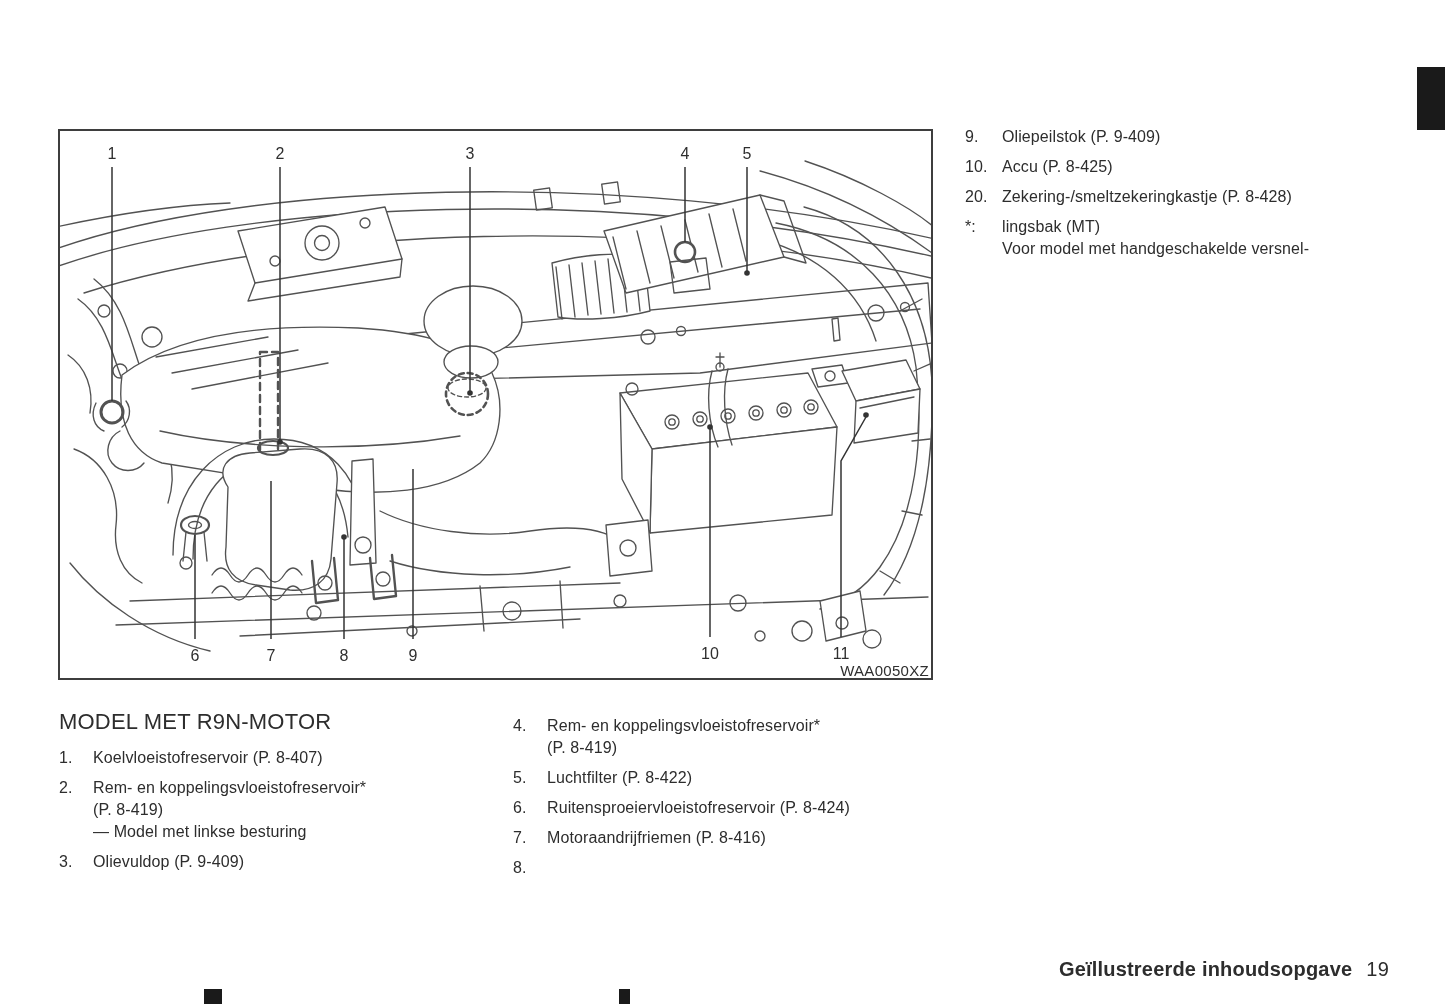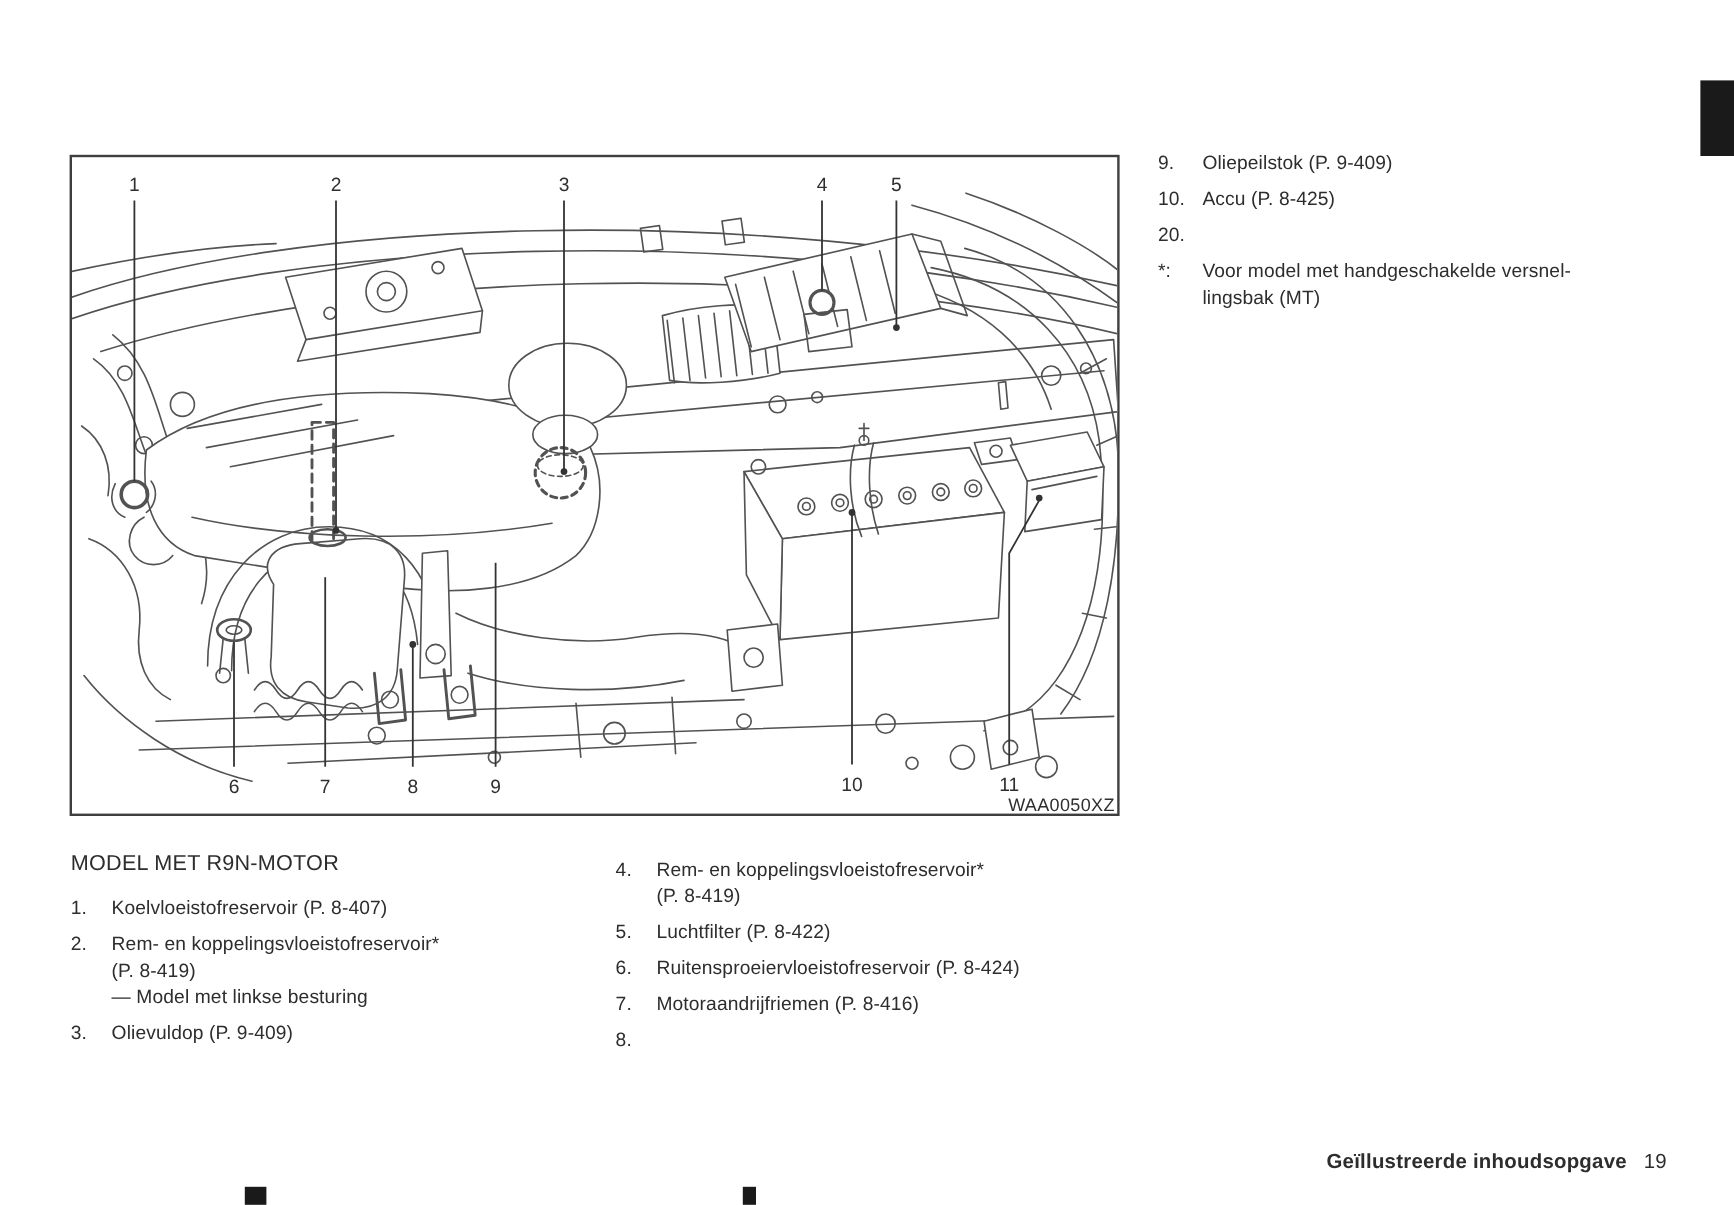--- a/index.html
+++ b/index.html
@@ -26,25 +26,25 @@
   .li{display:flex;align-items:flex-start;margin-bottom:8px;}
   .num{flex:0 0 34px;}
   .legend.right .num{flex-basis:37px;}
   .ln{display:block;}
   .legend-left{left:59px;top:747px;width:445px;}
   .legend-mid{left:513px;top:715px;width:445px;}
   .legend-right{left:965px;top:126px;width:445px;}
   
   .heading{
     position:absolute;left:59px;top:709px;margin:0;
-    font-size:18px;font-weight:500;letter-spacing:.2px;color:#2d2d2d;
+    font-size:22px;font-weight:500;letter-spacing:.2px;color:#2d2d2d;
   }
   .footer{
     position:absolute;top:958px;right:56px;
-    font-size:17px;font-weight:bold;letter-spacing:.2px;white-space:nowrap;
+    font-size:20px;font-weight:bold;letter-spacing:.2px;white-space:nowrap;
   }
   .footer .pagenum{font-weight:400;margin-left:14px;}
   
   .thumb-tab{position:absolute;left:1417px;top:67px;width:28px;height:63px;background:#1a1a1a;}
   .reg-mark-1{position:absolute;left:204px;top:989px;width:18px;height:15px;background:#1a1a1a;}
   .reg-mark-2{position:absolute;left:619px;top:989px;width:11px;height:15px;background:#1a1a1a;}
 </style>
 </head>
 <body>
 
@@ -230,26 +230,29 @@
       </span>
   </div>
   <div class="li">
     <span class="num">10.</span>
     <span class="txt">
         <span class="ln">Accu (P. 8-425)</span>
       </span>
   </div>
   <div class="li">
     <span class="num">20.</span>
+    <span class="txt">
+        <span class="ln">Zekering-/smeltzekeringkastje (P. 8-428)</span>
+      </span>
   </div>
   <div class="li">
     <span class="num">*:</span>
     <span class="txt">
+      <span class="ln">lingsbak (MT)</span>
       <span class="ln">Voor model met handgeschakelde versnel-</span>
-      <span class="ln">lingsbak (MT)</span>
     </span>
   </div>
 </div>
 
 <h1 class="heading">MODEL MET R9N-MOTOR</h1>
 
 <div class="legend legend-left">
   <div class="li">
     <span class="num">1.</span>
     <span class="txt">

